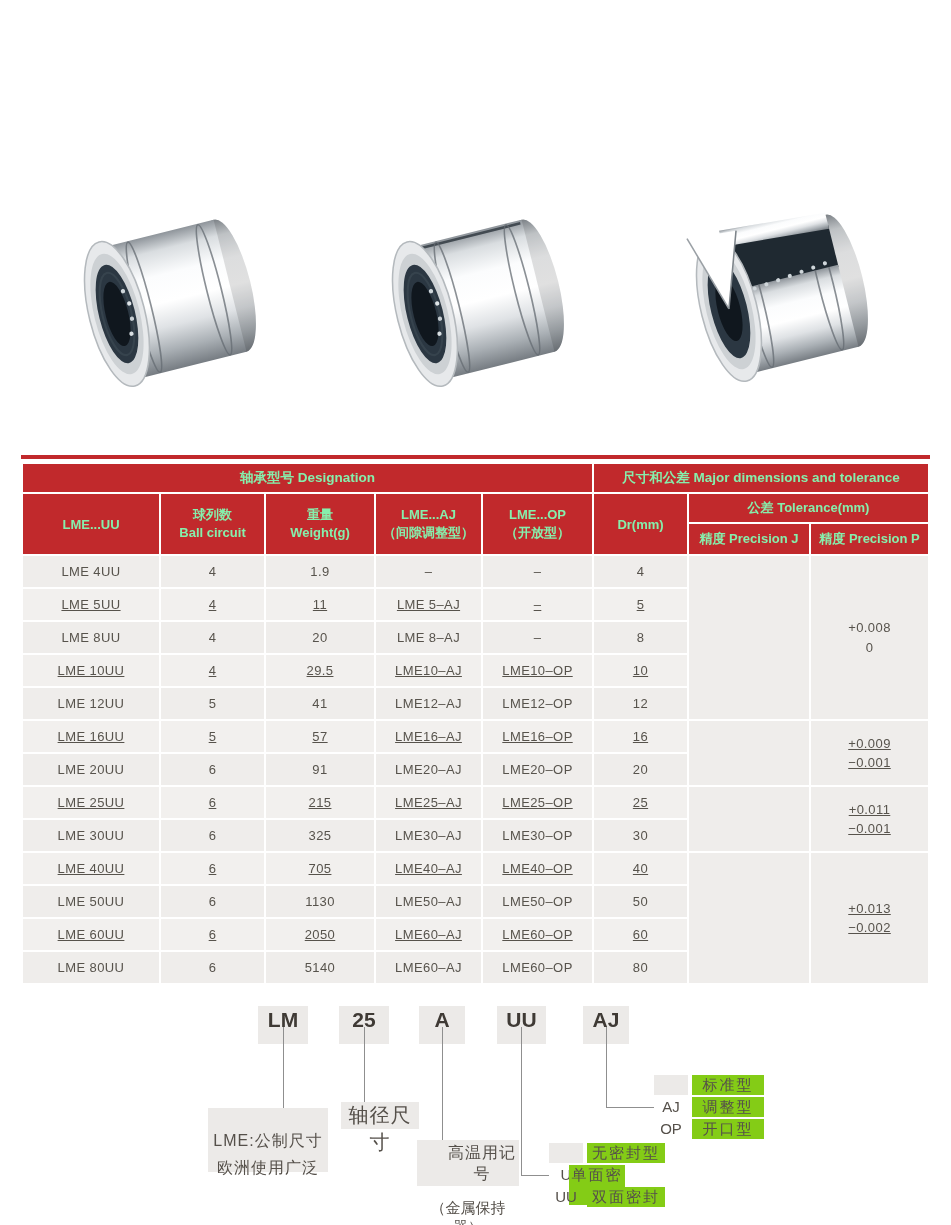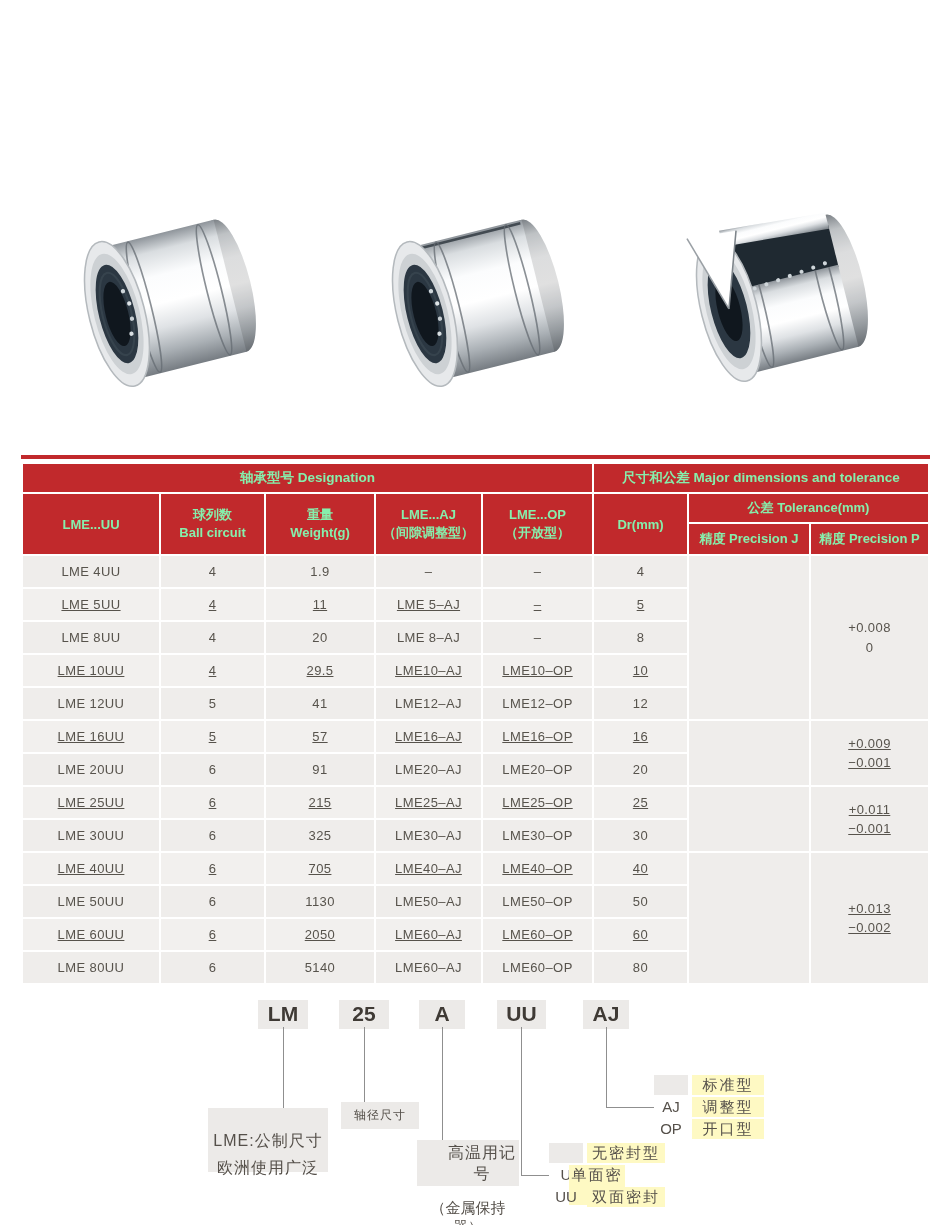--- a/index.html
+++ b/index.html
@@ -27,37 +27,37 @@
   th.grp{height:28px;font-size:13.5px;}
   th.h-tol{height:28px;}
   th.h-prec{height:30px;}
   th.multi{white-space:pre-line;line-height:1.35;}
   td{background:#efedeb;color:#57534c;font-size:13px;text-align:center;height:29px;letter-spacing:.4px;}
   tr.alt td{background:#f2f0ee;text-decoration:underline;}
   td.tol{white-space:pre-line;line-height:1.5;background:#efedeb !important;}
 
   
   .diagram{position:absolute;left:0;top:990px;width:951px;height:235px;}
-  .tok{position:absolute;top:10px;height:29px;line-height:27px;text-align:center;
+  .tok{position:absolute;top:16px;height:38px;line-height:27px;text-align:center;
        background:#eceae8;color:#3f3a35;font-size:21px;font-weight:bold;}
   .vline,.hline{position:absolute;background:#8f8f8f;}
   .vline{width:1px;}
   .hline{height:1px;}
   .note{position:absolute;background:#eceae8;color:#55504a;text-align:center;}
   .note-lm{left:208px;top:118px;width:120px;height:64px;font-size:16px;line-height:27px;
            white-space:pre-line;padding-top:19px;box-sizing:border-box;letter-spacing:1px;}
-  .note-size{left:341px;top:112px;width:78px;height:27px;line-height:27px;font-size:12px;letter-spacing:1px;}
+  .note-size{left:341px;top:112px;width:78px;height:27px;line-height:27px;font-size:20px;letter-spacing:1px;}
   .note-heat{left:417px;top:150px;width:102px;height:46px;box-sizing:border-box;padding-top:3px;}
   .note-heat .l1{font-size:16px;letter-spacing:1px;margin-left:28px;}
   .note-heat .l2{font-size:15px;margin-top:14px;}
   .legend{position:absolute;}
   .lg-row{position:absolute;height:20px;line-height:20px;font-size:15px;color:#55504a;}
   .lg-key{position:absolute;left:0;top:0;width:34px;text-align:center;}
   .lg-key.blank{background:#eceae8;height:20px;}
-  .lg-val{position:absolute;top:0;background:#fef9c3;text-align:center;letter-spacing:2px;}
+  .lg-val{position:absolute;top:0;background:#84cc16;text-align:center;letter-spacing:2px;}
 </style>
 </head>
 <body>
 
 <div class="page">
 
 
   <div class="products">
 
     <div class="fig fig1">

